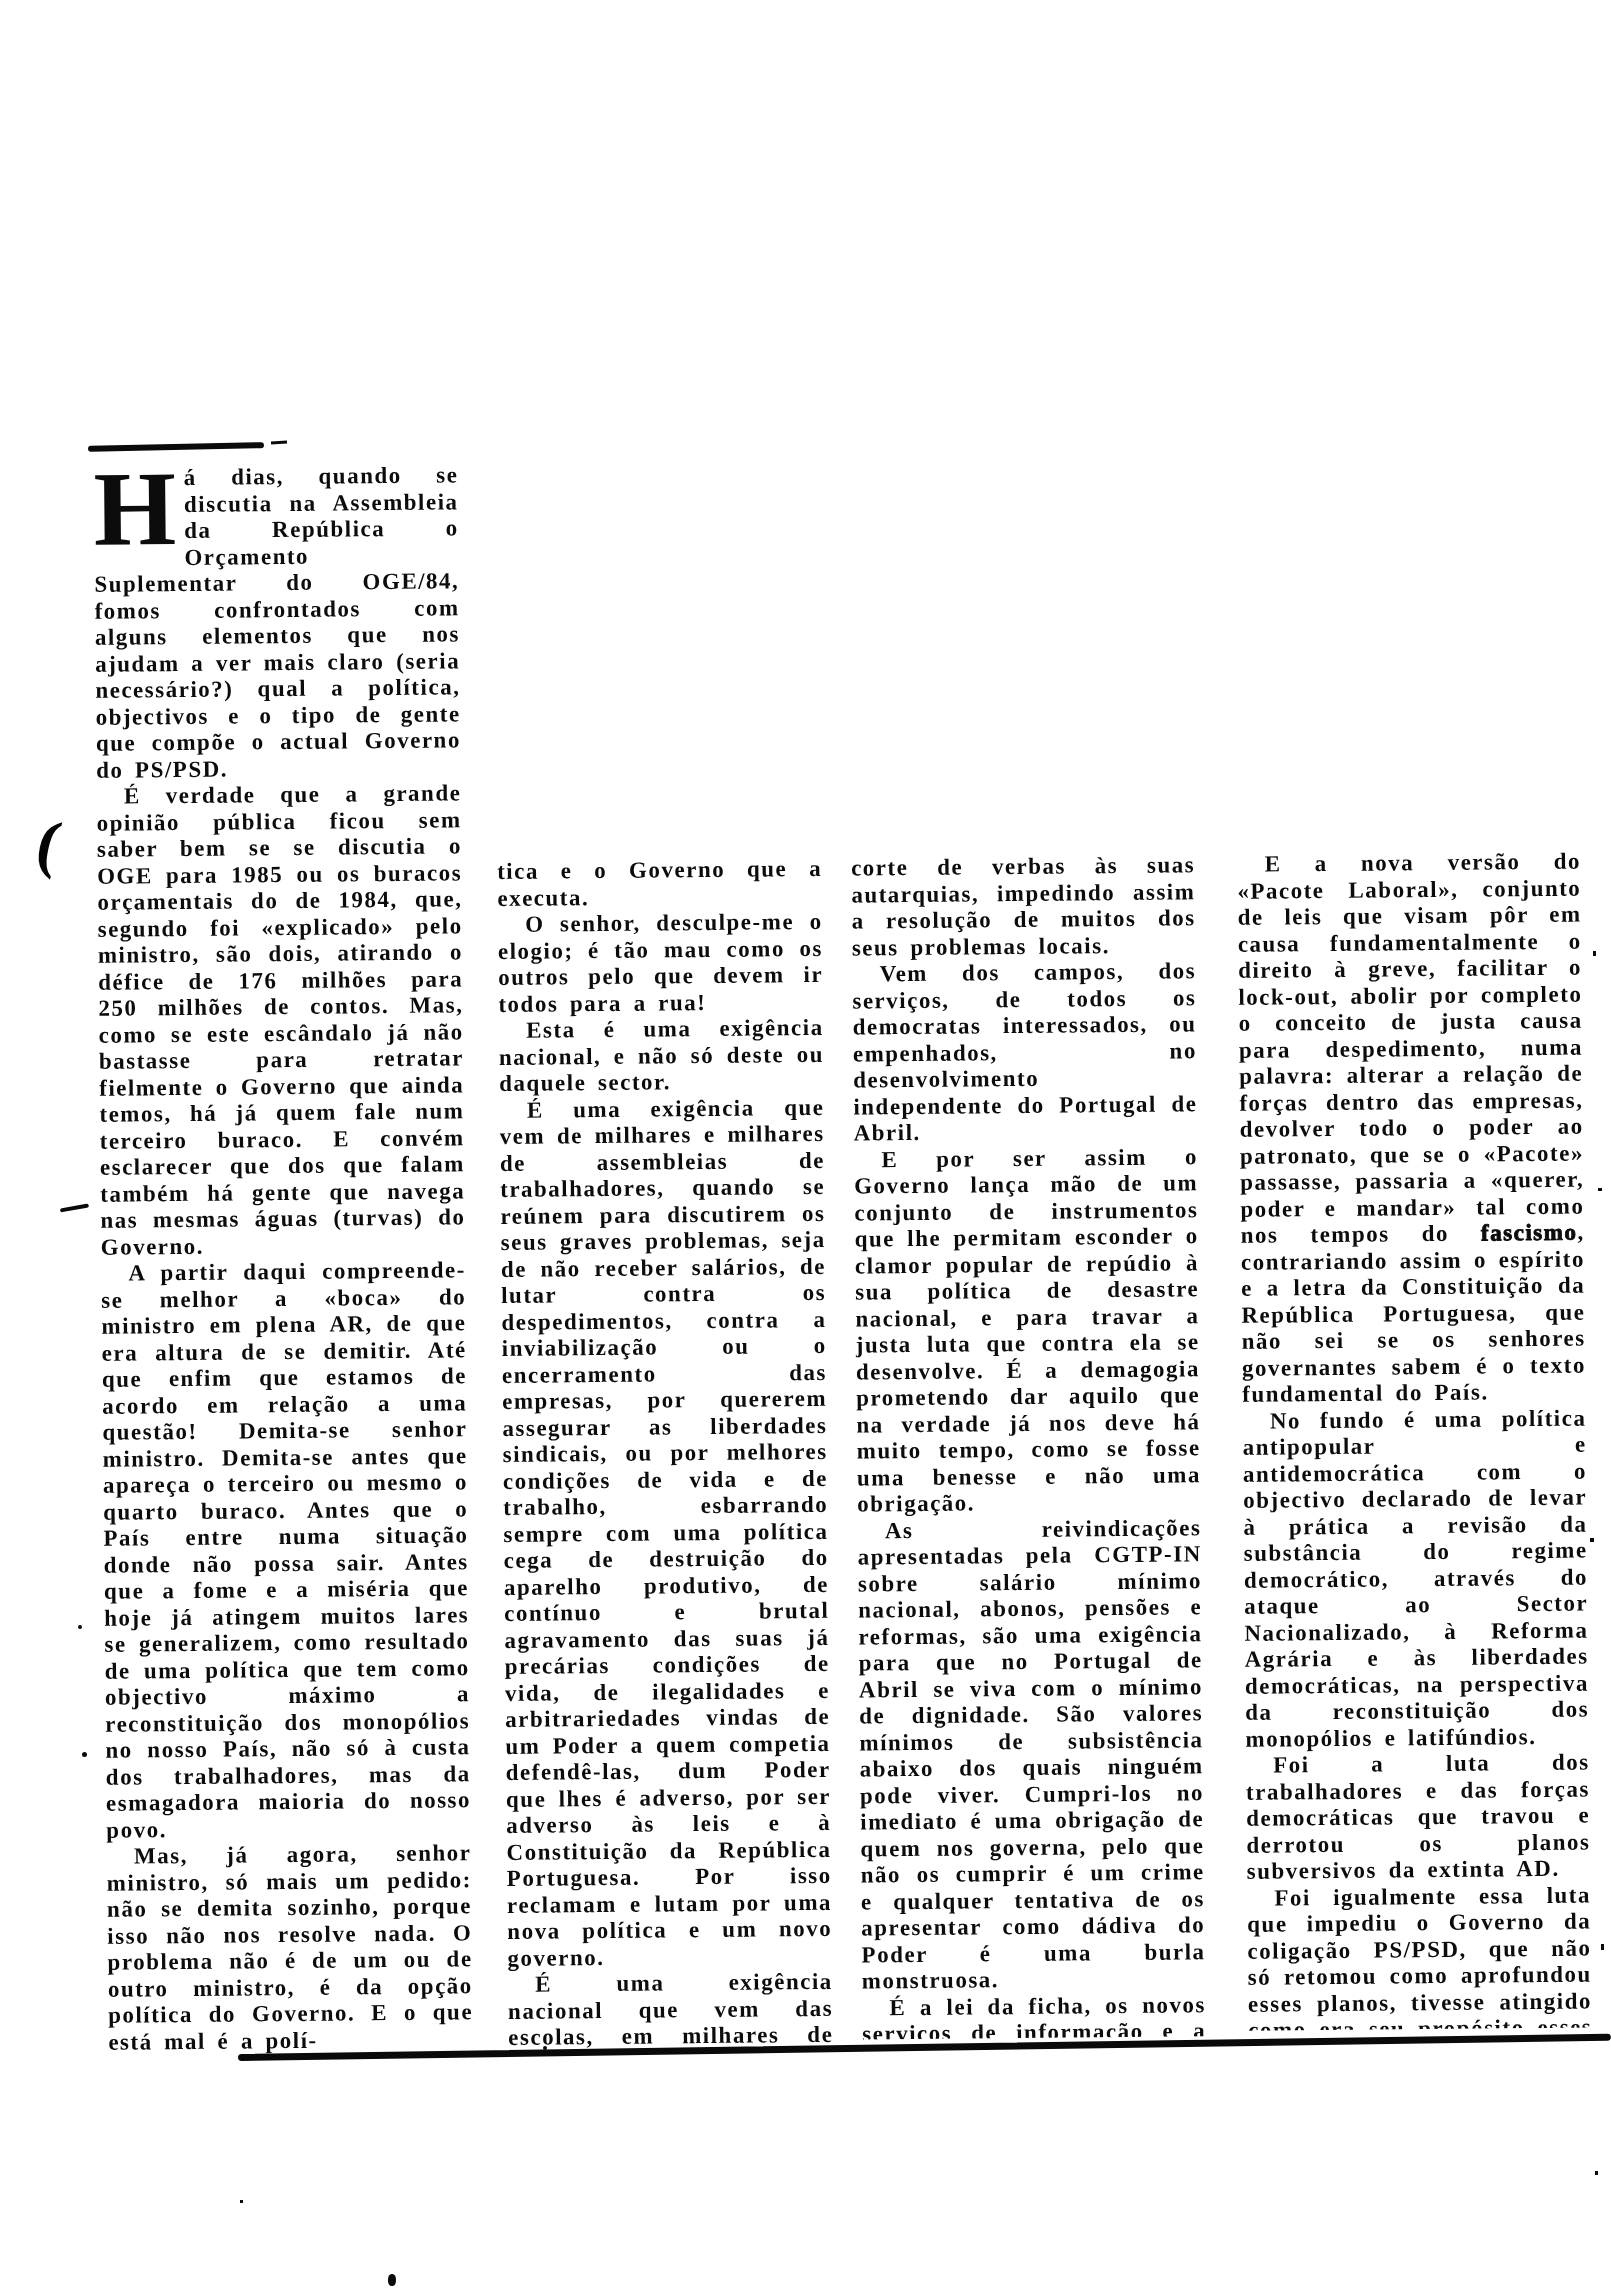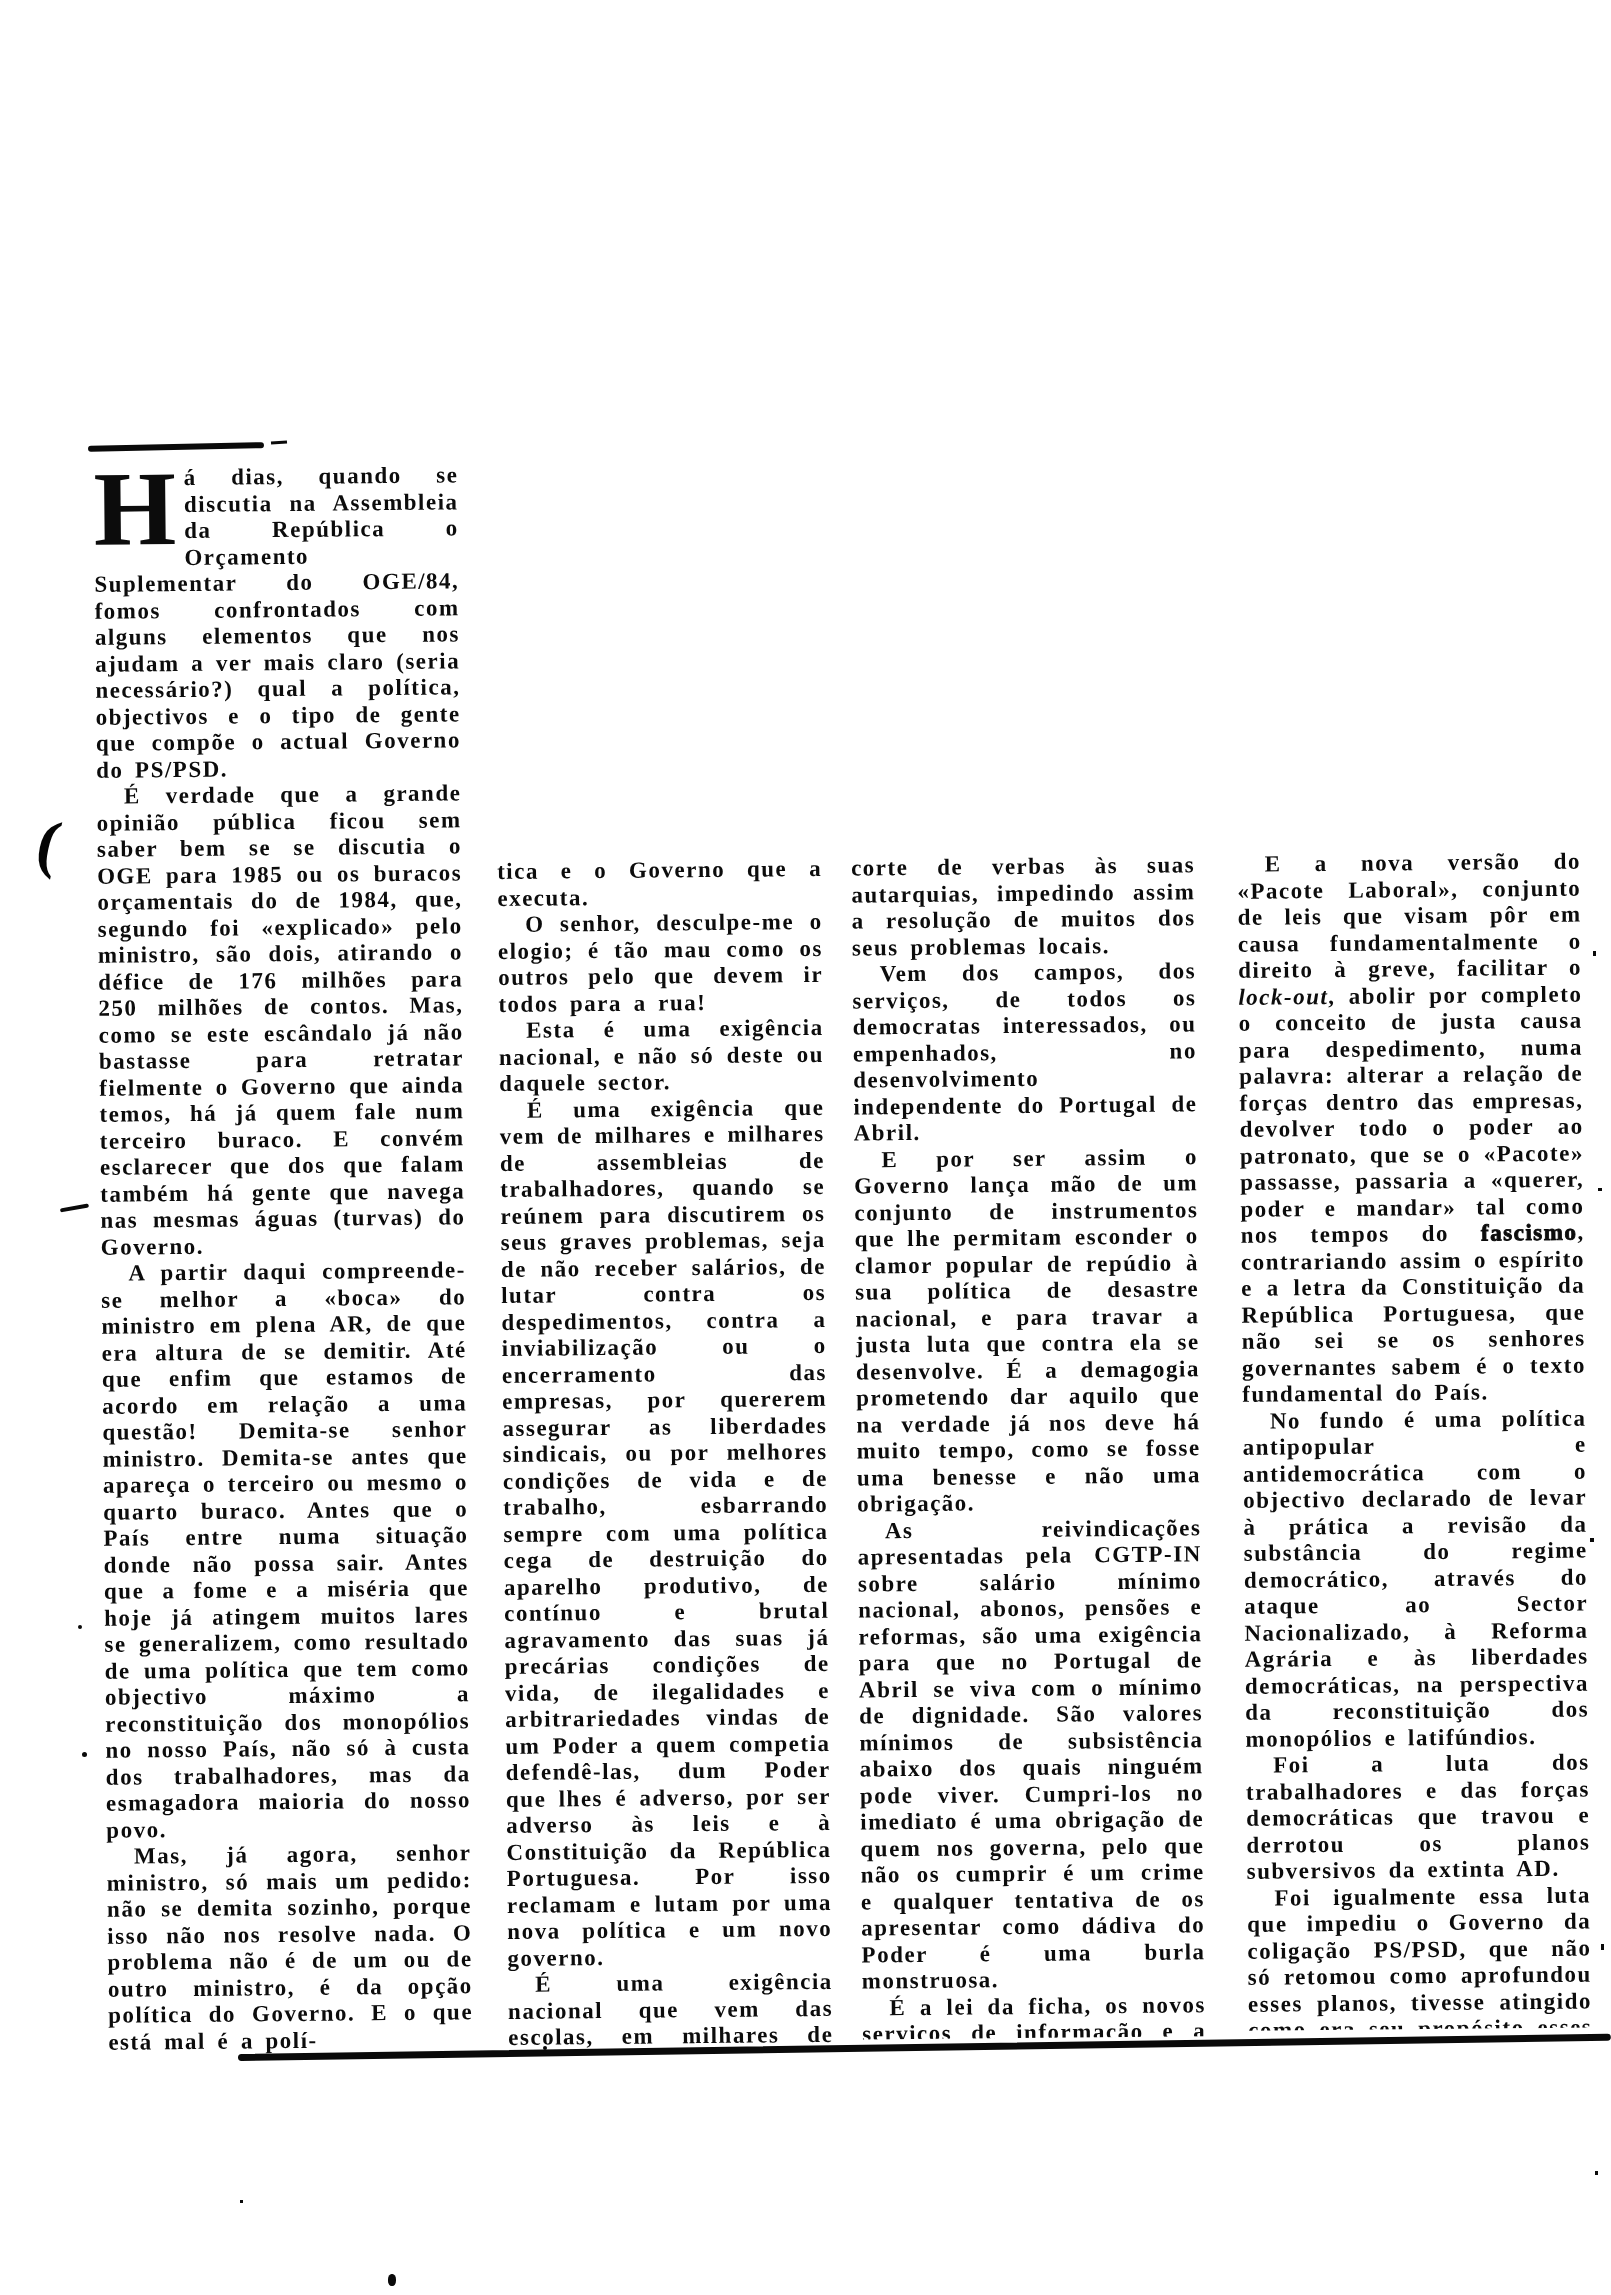--- a/index.html
+++ b/index.html
@@ -41,21 +41,21 @@
   .col p { margin: 0; padding: 0; }
   .col p.indent { text-indent: 27.5px; }
   .dropcap {
     float: left;
     font-size: 106px;
     line-height: 80px;
     padding: 3.9px 7.9px 0 0;
     font-weight: 700;
     letter-spacing: 0;
   }
-  .run-italic { font-style: italic; }
+  .run-italic { }
   .run-bold { -webkit-text-stroke: 0.9px #0c0c0c; }
   
   .artifact { position: absolute; background: #0a0a0a; }
   #rule-top       { left: 88px;  top: 444px;  width: 176px;  height: 6.4px; border-radius: 3.4px; transform: rotate(-1.2deg); }
   #rule-top-dash  { left: 271px;  top: 441px;  width: 15.7px;   height: 2.9px;  transform: rotate(-4deg); }
   #dash-left      { left: 60px;  top: 1206px; width: 28.5px;   height: 4.4px;  border-radius: 2px; transform: rotate(-10deg); }
   #dot-a          { left: 78px;  top: 1625px; width: 4.4px;    height: 4.4px;  border-radius: 50%; }
   #dot-b          { left: 82px;  top: 1752px; width: 5.4px;   height: 5.4px; border-radius: 50%; }
   #dot-c          { left: 543px; top: 2046px; width: 4.4px;    height: 4.4px;  border-radius: 50%; }
   #rule-bottom    { left: 238px;  top: 2054px; width: 1373px; height: 7.4px; border-radius: 3.9px; transform: rotate(-0.85deg); transform-origin: left center; }

